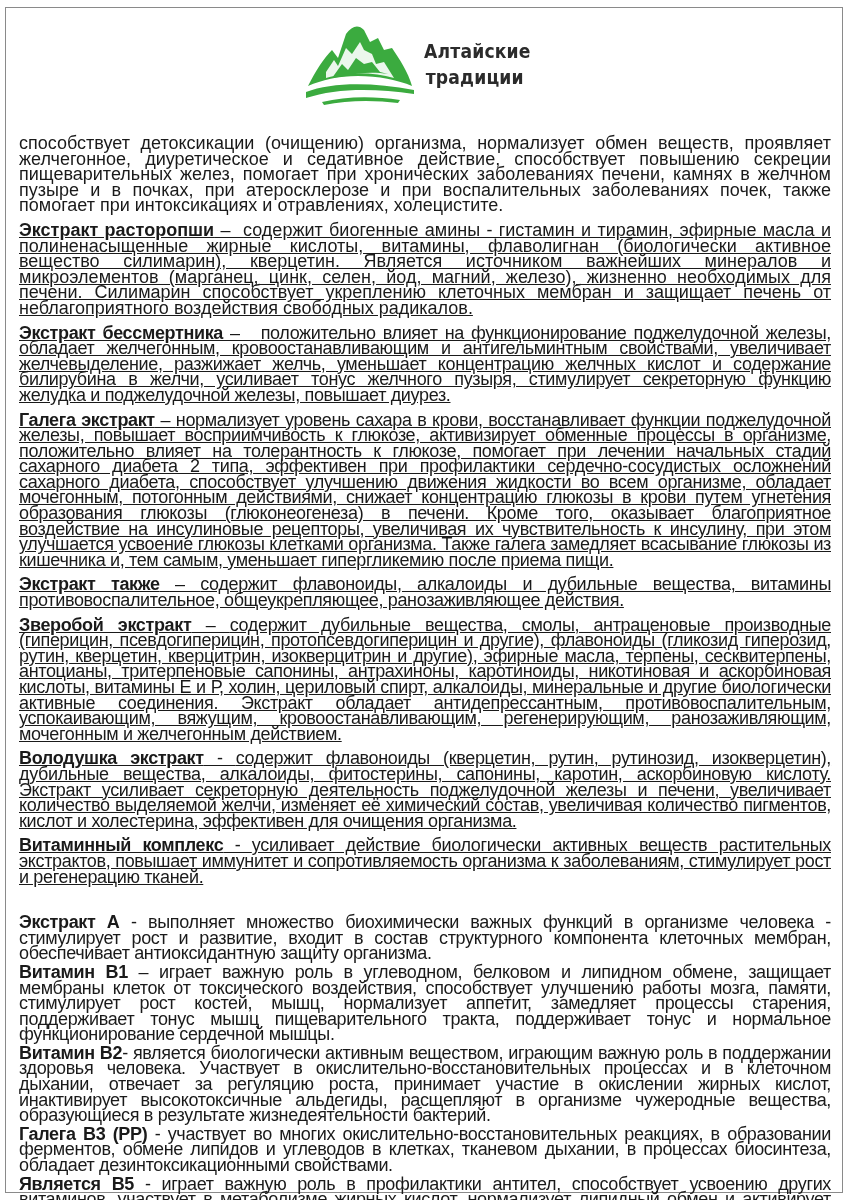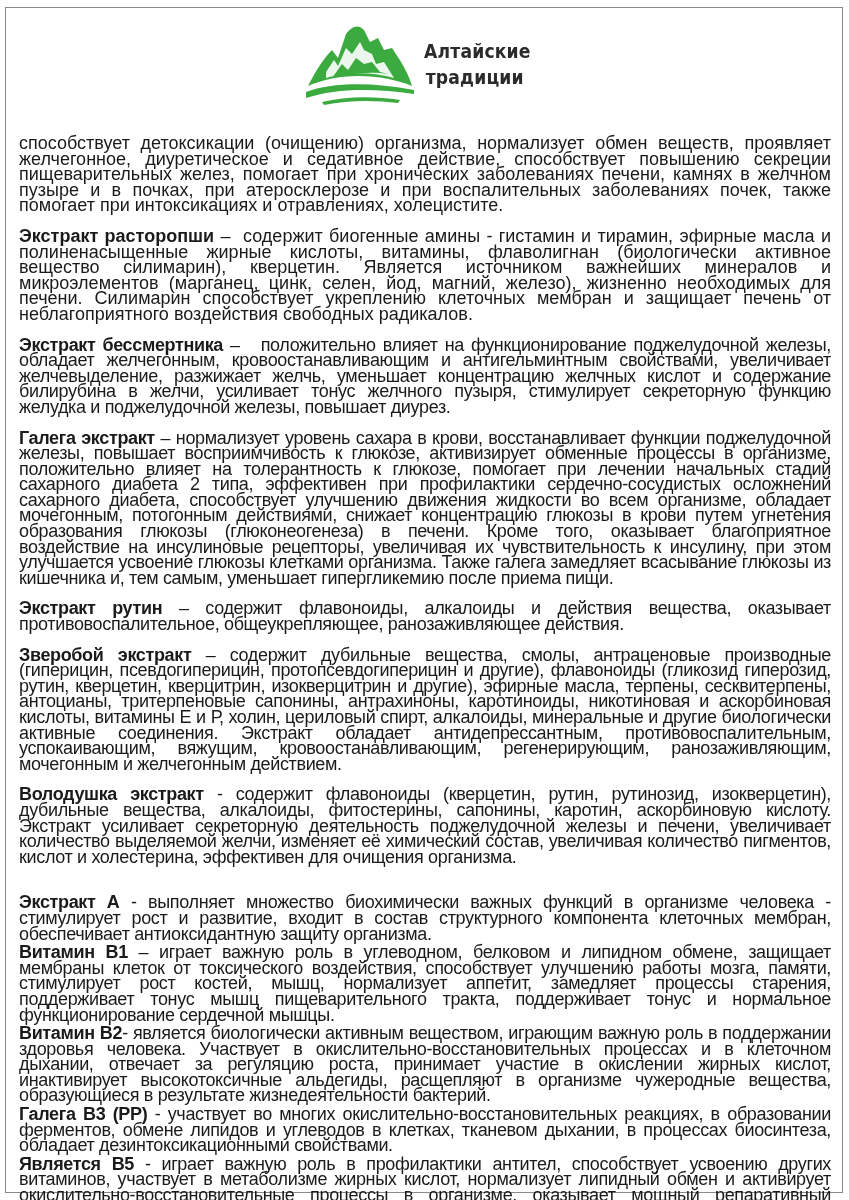--- a/index.html
+++ b/index.html
@@ -17,21 +17,21 @@
       font-family: "DejaVu Sans", sans-serif; font-weight: bold;
       font-size: 20px; line-height: 26px; color: #2b2b2b;
       letter-spacing: 0.2px; transform: scaleX(0.86); transform-origin: left top;
     }
     .content {
       position: absolute; left: 19px; top: 136px; width: 812px;
       font-family: "Liberation Sans", sans-serif; font-size: 18px;
       line-height: 15.6px; color: #1a1a1a; text-align: justify;
     }
     .para { margin: 0; }
-    .gap { margin-top: 15px; }
+    .gap { margin-top: 9px; text-decoration: underline; }
     .gap-lg { margin-top: 30px; }
     .gap-sm { margin-top: 3px; }
     .cond { font-stretch: condensed; letter-spacing: -0.35px; }
     .term { font-weight: bold; }
   </style>
 </head>
 <body>
 
 <div class="frame"></div>
 
@@ -60,31 +60,34 @@
 
   <p class="para gap cond">
     <span class="term">Экстракт бессмертника</span><span style="white-space:pre"> –   </span><span>положительно влияет на функционирование поджелудочной железы, обладает желчегонным, кровоостанавливающим и антигельминтным свойствами, увеличивает желчевыделение, разжижает желчь, уменьшает концентрацию желчных кислот и содержание билирубина в желчи, усиливает тонус желчного пузыря, стимулирует секреторную функцию желудка и поджелудочной железы, повышает диурез.</span>
   </p>
 
   <p class="para gap cond">
     <span class="term">Галега экстракт</span><span style="white-space:pre"> – </span><span>нормализует уровень сахара в крови, восстанавливает функции поджелудочной железы, повышает восприимчивость к глюкозе, активизирует обменные процессы в организме, положительно влияет на толерантность к глюкозе, помогает при лечении начальных стадий сахарного диабета 2 типа, эффективен при профилактики сердечно-сосудистых осложнений сахарного диабета, способствует улучшению движения жидкости во всем организме,  обладает мочегонным, потогонным действиями, снижает концентрацию глюкозы в крови путем угнетения образования глюкозы (глюконеогенеза) в печени. Кроме того, оказывает благоприятное воздействие на инсулиновые рецепторы, увеличивая их чувствительность к инсулину, при этом улучшается усвоение глюкозы клетками организма. Также галега замедляет всасывание глюкозы из кишечника и, тем самым, уменьшает гипергликемию после приема пищи.</span>
   </p>
 
   <p class="para gap cond">
-    <span class="term">Экстракт рутин</span><span style="white-space:pre"> – </span><span>содержит флавоноиды, алкалоиды и действия вещества, оказывает противовоспалительное, общеукрепляющее, ранозаживляющее действия.</span>
+    <span class="term">Экстракт также</span><span style="white-space:pre"> – </span><span>содержит флавоноиды, алкалоиды и дубильные вещества, витамины противовоспалительное, общеукрепляющее, ранозаживляющее действия.</span>
   </p>
 
   <p class="para gap cond">
     <span class="term">Зверобой экстракт</span><span style="white-space:pre"> – </span><span>содержит дубильные вещества, смолы, антраценовые производные (гиперицин, псевдогиперицин, протопсевдогиперицин и другие), флавоноиды (гликозид гиперозид, рутин, кверцетин, кверцитрин, изокверцитрин и другие), эфирные масла, терпены, сесквитерпены, антоцианы, тритерпеновые сапонины, антрахиноны, каротиноиды, никотиновая и аскорбиновая кислоты, витамины Е и Р, холин, цериловый спирт, алкалоиды, минеральные и другие биологически активные соединения. Экстракт обладает антидепрессантным, противовоспалительным, успокаивающим, вяжущим, кровоостанавливающим, регенерирующим, ранозаживляющим, мочегонным и желчегонным действием.</span>
   </p>
 
   <p class="para gap cond">
     <span class="term">Володушка экстракт</span><span style="white-space:pre"> - </span><span>содержит флавоноиды (кверцетин, рутин, рутинозид, изокверцетин), дубильные вещества, алкалоиды, фитостерины, сапонины, каротин, аскорбиновую кислоту. Экстракт усиливает секреторную деятельность поджелудочной железы и печени, увеличивает количество выделяемой желчи, изменяет её химический состав, увеличивая количество пигментов, кислот и холестерина, эффективен для очищения организма.</span>
   </p>
 
+  <p class="para gap cond">
+    <span class="term">Витаминный комплекс</span><span style="white-space:pre"> - </span><span>усиливает действие биологически активных веществ растительных экстрактов, повышает иммунитет и сопротивляемость организма к заболеваниям, стимулирует рост и регенерацию тканей.</span>
+  </p>
 
   <p class="para gap-lg cond">
     <span class="term">Экстракт А</span><span style="white-space:pre"> - </span><span>выполняет множество биохимически важных функций в организме человека - стимулирует рост и развитие, входит в состав структурного компонента клеточных мембран, обеспечивает антиоксидантную защиту организма.</span>
   </p>
 
   <p class="para gap-sm cond">
     <span class="term">Витамин В1</span><span style="white-space:pre"> – </span><span>играет важную роль в углеводном, белковом и липидном обмене, защищает мембраны клеток от токсического воздействия, способствует улучшению работы мозга, памяти, стимулирует рост костей, мышц, нормализует аппетит, замедляет процессы старения, поддерживает тонус мышц пищеварительного тракта, поддерживает тонус и нормальное функционирование сердечной мышцы.</span>
   </p>
 
   <p class="para gap-sm cond">

